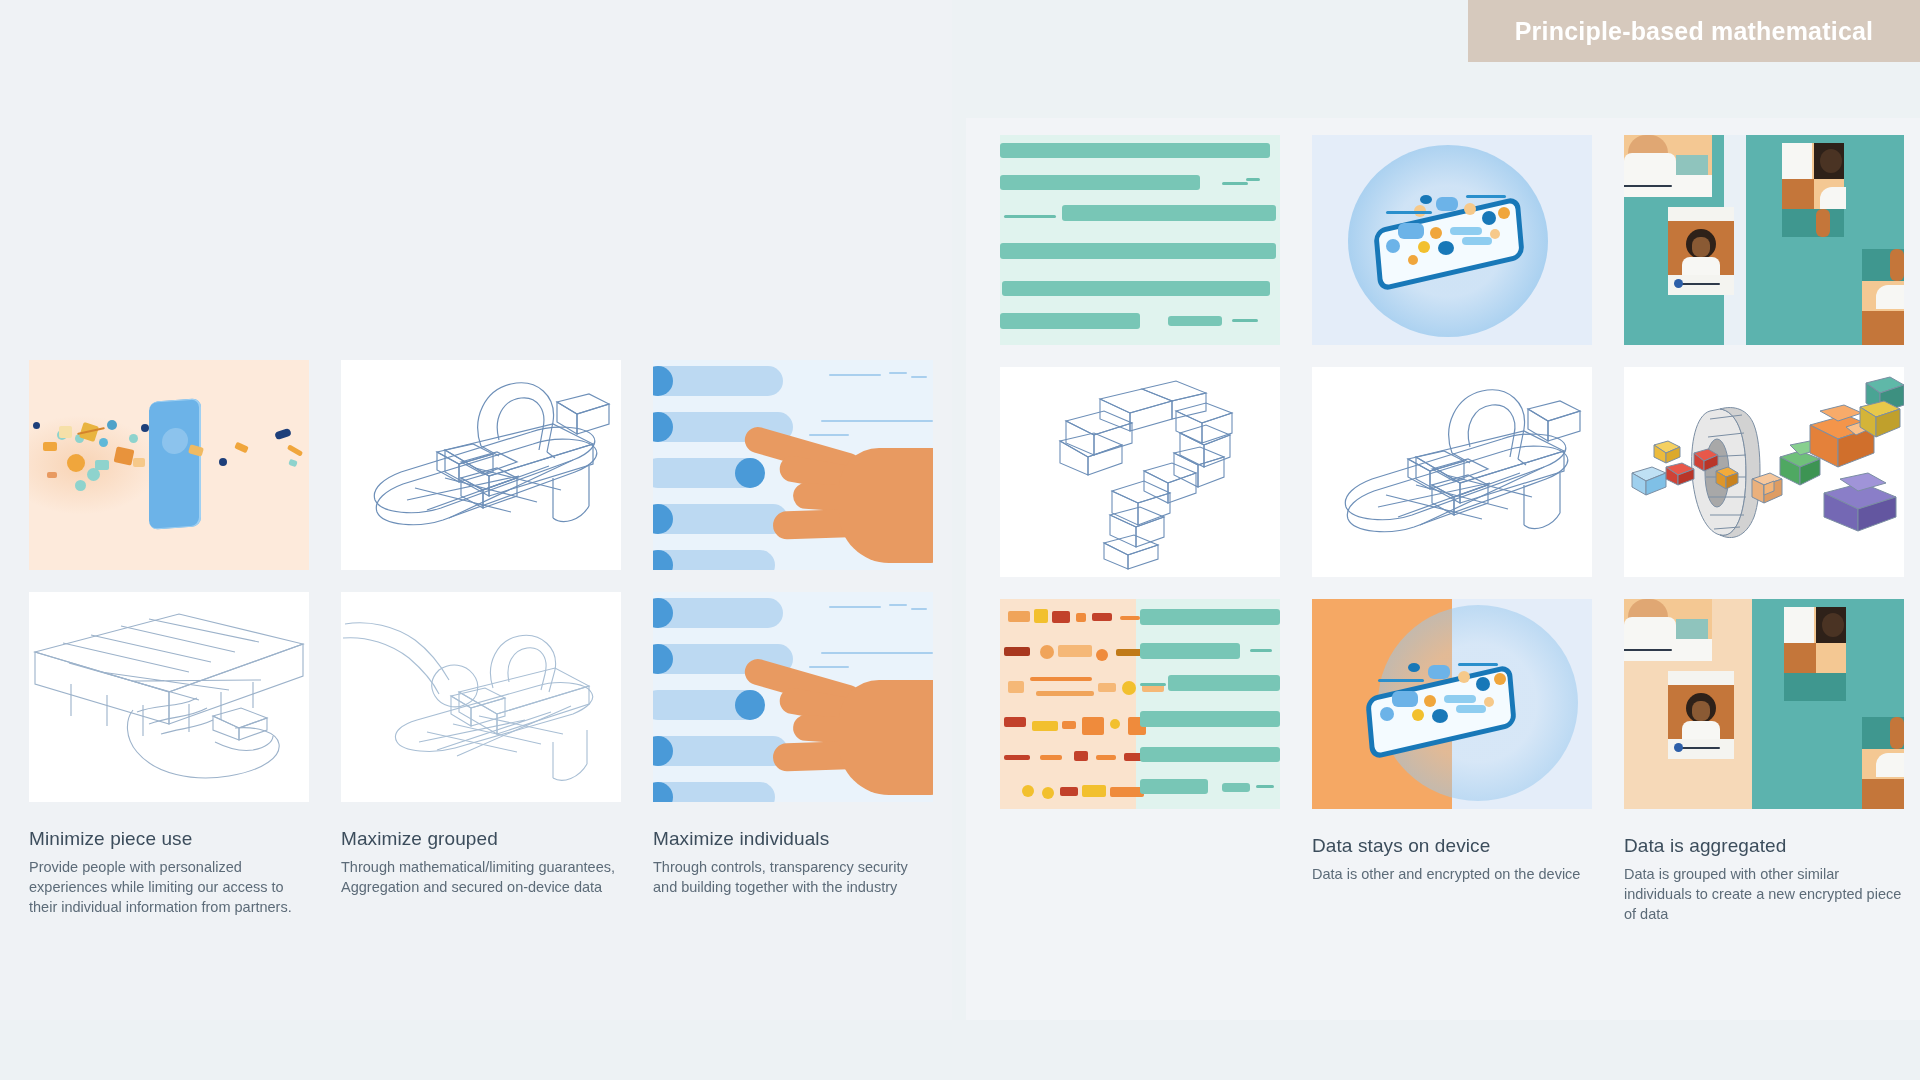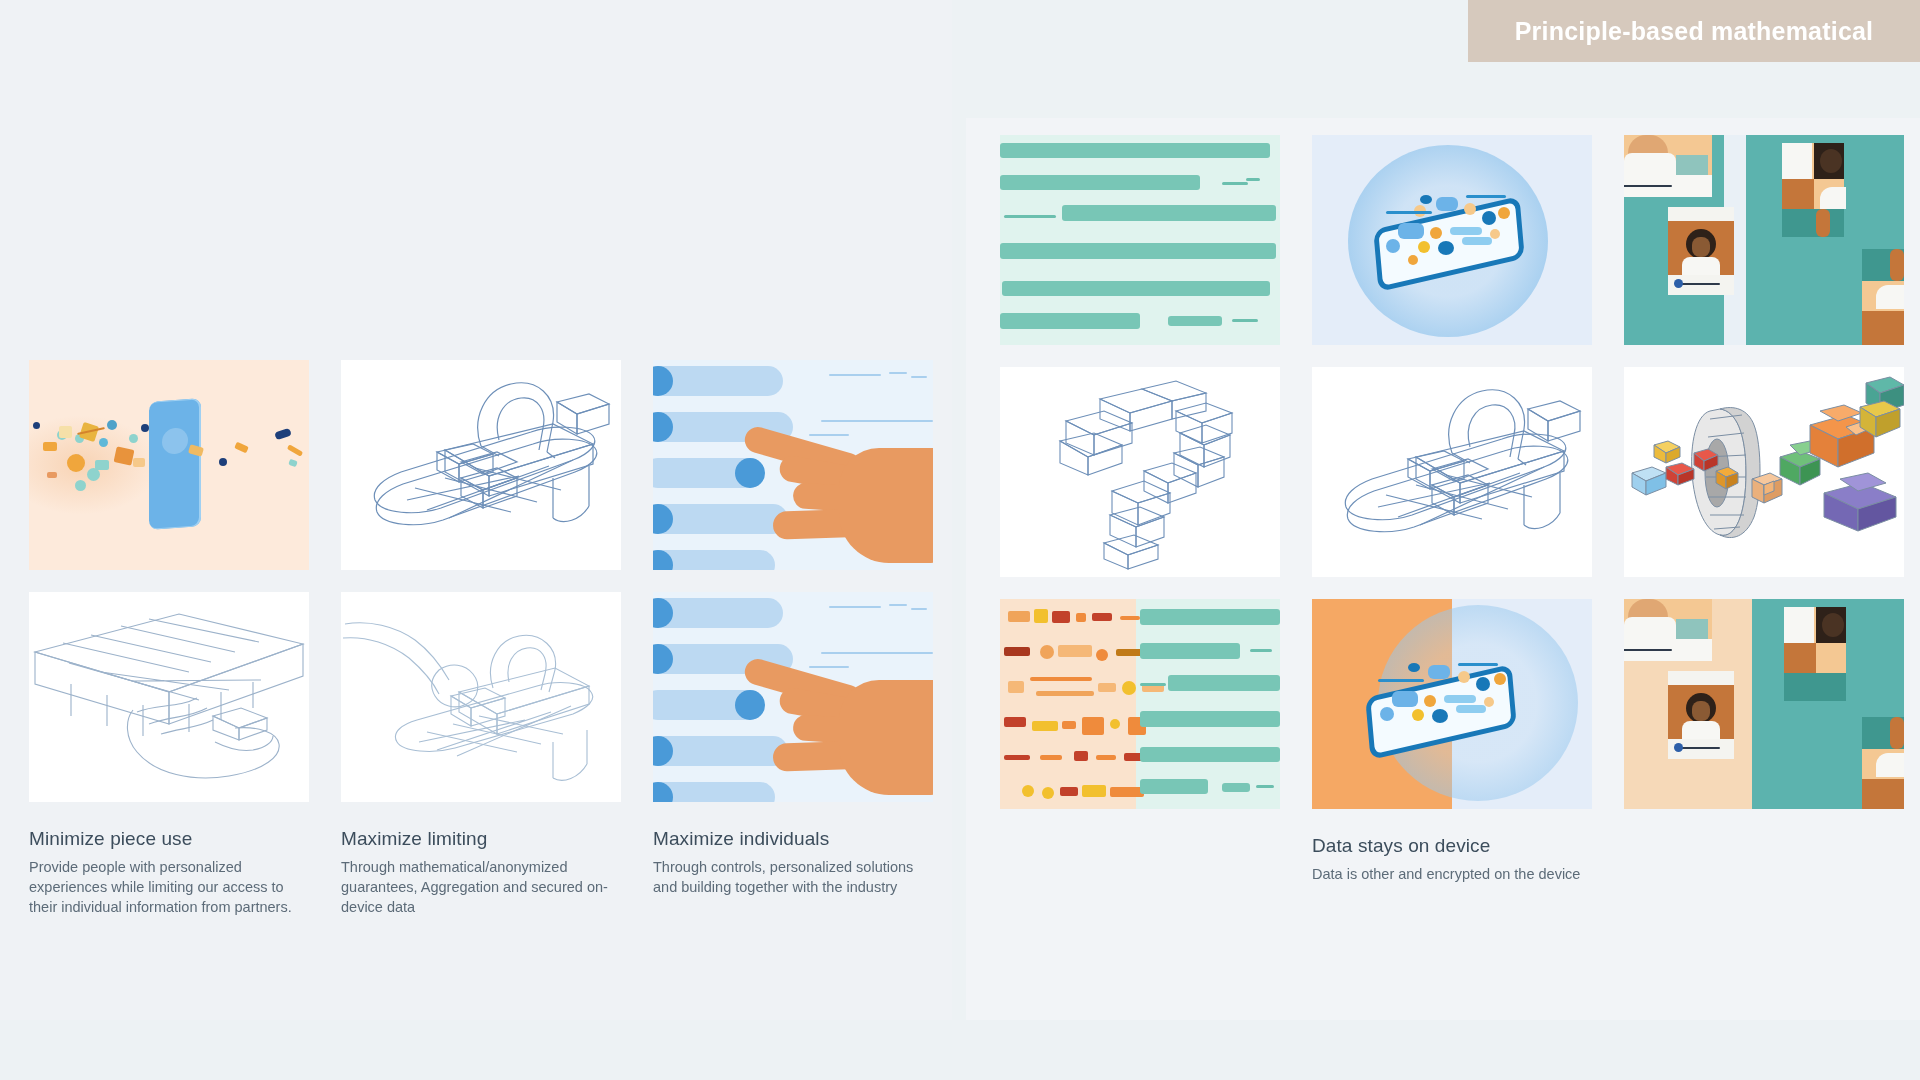--- a/index.html
+++ b/index.html
@@ -271,22 +271,22 @@
             <path d="M118 100 L214 76 L248 94 L156 122 Z"></path>
             <path d="M118 100 L118 120 L156 142 L156 122 Z"></path>
             <path d="M156 122 L156 142 L248 112 L248 94 Z"></path>
             <path d="M152 96 C144 72 156 48 178 44 C200 40 218 56 214 78 L208 100"></path>
             <path d="M168 90 C164 72 172 58 186 56 C200 54 208 66 204 82 L200 98"></path>
             <path d="M212 150 L212 186 M246 138 L246 172 M212 186 C222 192 238 186 246 172"></path>
           </g>
         </svg>
       </div>
       <div class="caption">
-        <div class="h">Maximize limiting</div>
-        <div class="p">Through mathematical/anonymized guarantees, Aggregation and secured on-device data</div>
+        <div class="h">Maximize grouped</div>
+        <div class="p">Through mathematical/limiting guarantees, Aggregation and secured on-device data</div>
       </div>
     </div>
 
     <div class="col">
       <div class="tile sp ill-toggle">
         <div class="tg" style="top:6px;   width:140px;">
             <i></i>
           </div>
         <div class="tg" style="top:52px;  width:150px;">
             <i></i>
@@ -337,21 +337,21 @@
         <div class="hand">
           <div class="finger" style="left:-26px; top:12px; width:120px; height:26px; border-radius:14px; transform:rotate(16deg);"></div>
           <div class="finger" style="left:10px;  top:36px; width:118px; height:26px; border-radius:14px; transform:rotate(10deg);"></div>
           <div class="finger" style="left:24px;  top:58px; width:116px; height:26px; border-radius:14px; transform:rotate(4deg);"></div>
           <div class="finger" style="left:4px;   top:82px; width:104px; height:28px; border-radius:16px; transform:rotate(-2deg);"></div>
           <div class="palm"></div>
         </div>
       </div>
       <div class="caption">
         <div class="h">Maximize individuals</div>
-        <div class="p">Through controls, personalized solutions and building together with the industry</div>
+        <div class="p">Through controls, transparency security and building together with the industry</div>
       </div>
     </div>
   </div>
 
   <div class="panel-right"></div>
 
   <div class="grid-right">
 
     <div class="col">
       <div class="tile sp ill-redact">
@@ -660,15 +660,19 @@
         <div class="frag" style="left:198px; top:14px; width:22px; height:24px; background:#4a3323; border-radius:50%;"></div>
         <div class="frag" style="left:160px; top:44px; width:32px; height:30px; background:#c4763a;"></div>
         <div class="frag" style="left:192px; top:44px; width:30px; height:30px; background:#f4c893;"></div>
         <div class="frag" style="left:160px; top:74px; width:62px; height:28px; background:#3f978f;"></div>
         <div class="frag" style="left:238px; top:118px; width:42px; height:32px; background:#3f978f;"></div>
         <div class="frag" style="left:266px; top:118px; width:14px; height:32px; background:#c4763a; border-radius:6px;"></div>
         <div class="frag" style="left:238px; top:150px; width:42px; height:30px; background:#f4c893;"></div>
         <div class="frag" style="left:252px; top:154px; width:30px; height:24px; background:#f7f7f4; border-radius:12px 0 0 0;"></div>
         <div class="frag" style="left:238px; top:180px; width:42px; height:30px; background:#c4763a;"></div>
       </div>
+      <div class="caption">
+        <div class="h">Data is aggregated</div>
+        <div class="p">Data is grouped with other similar individuals to create a new encrypted piece of data</div>
+      </div>
     </div>
   </div>
 </div>
 
 </body></html>

